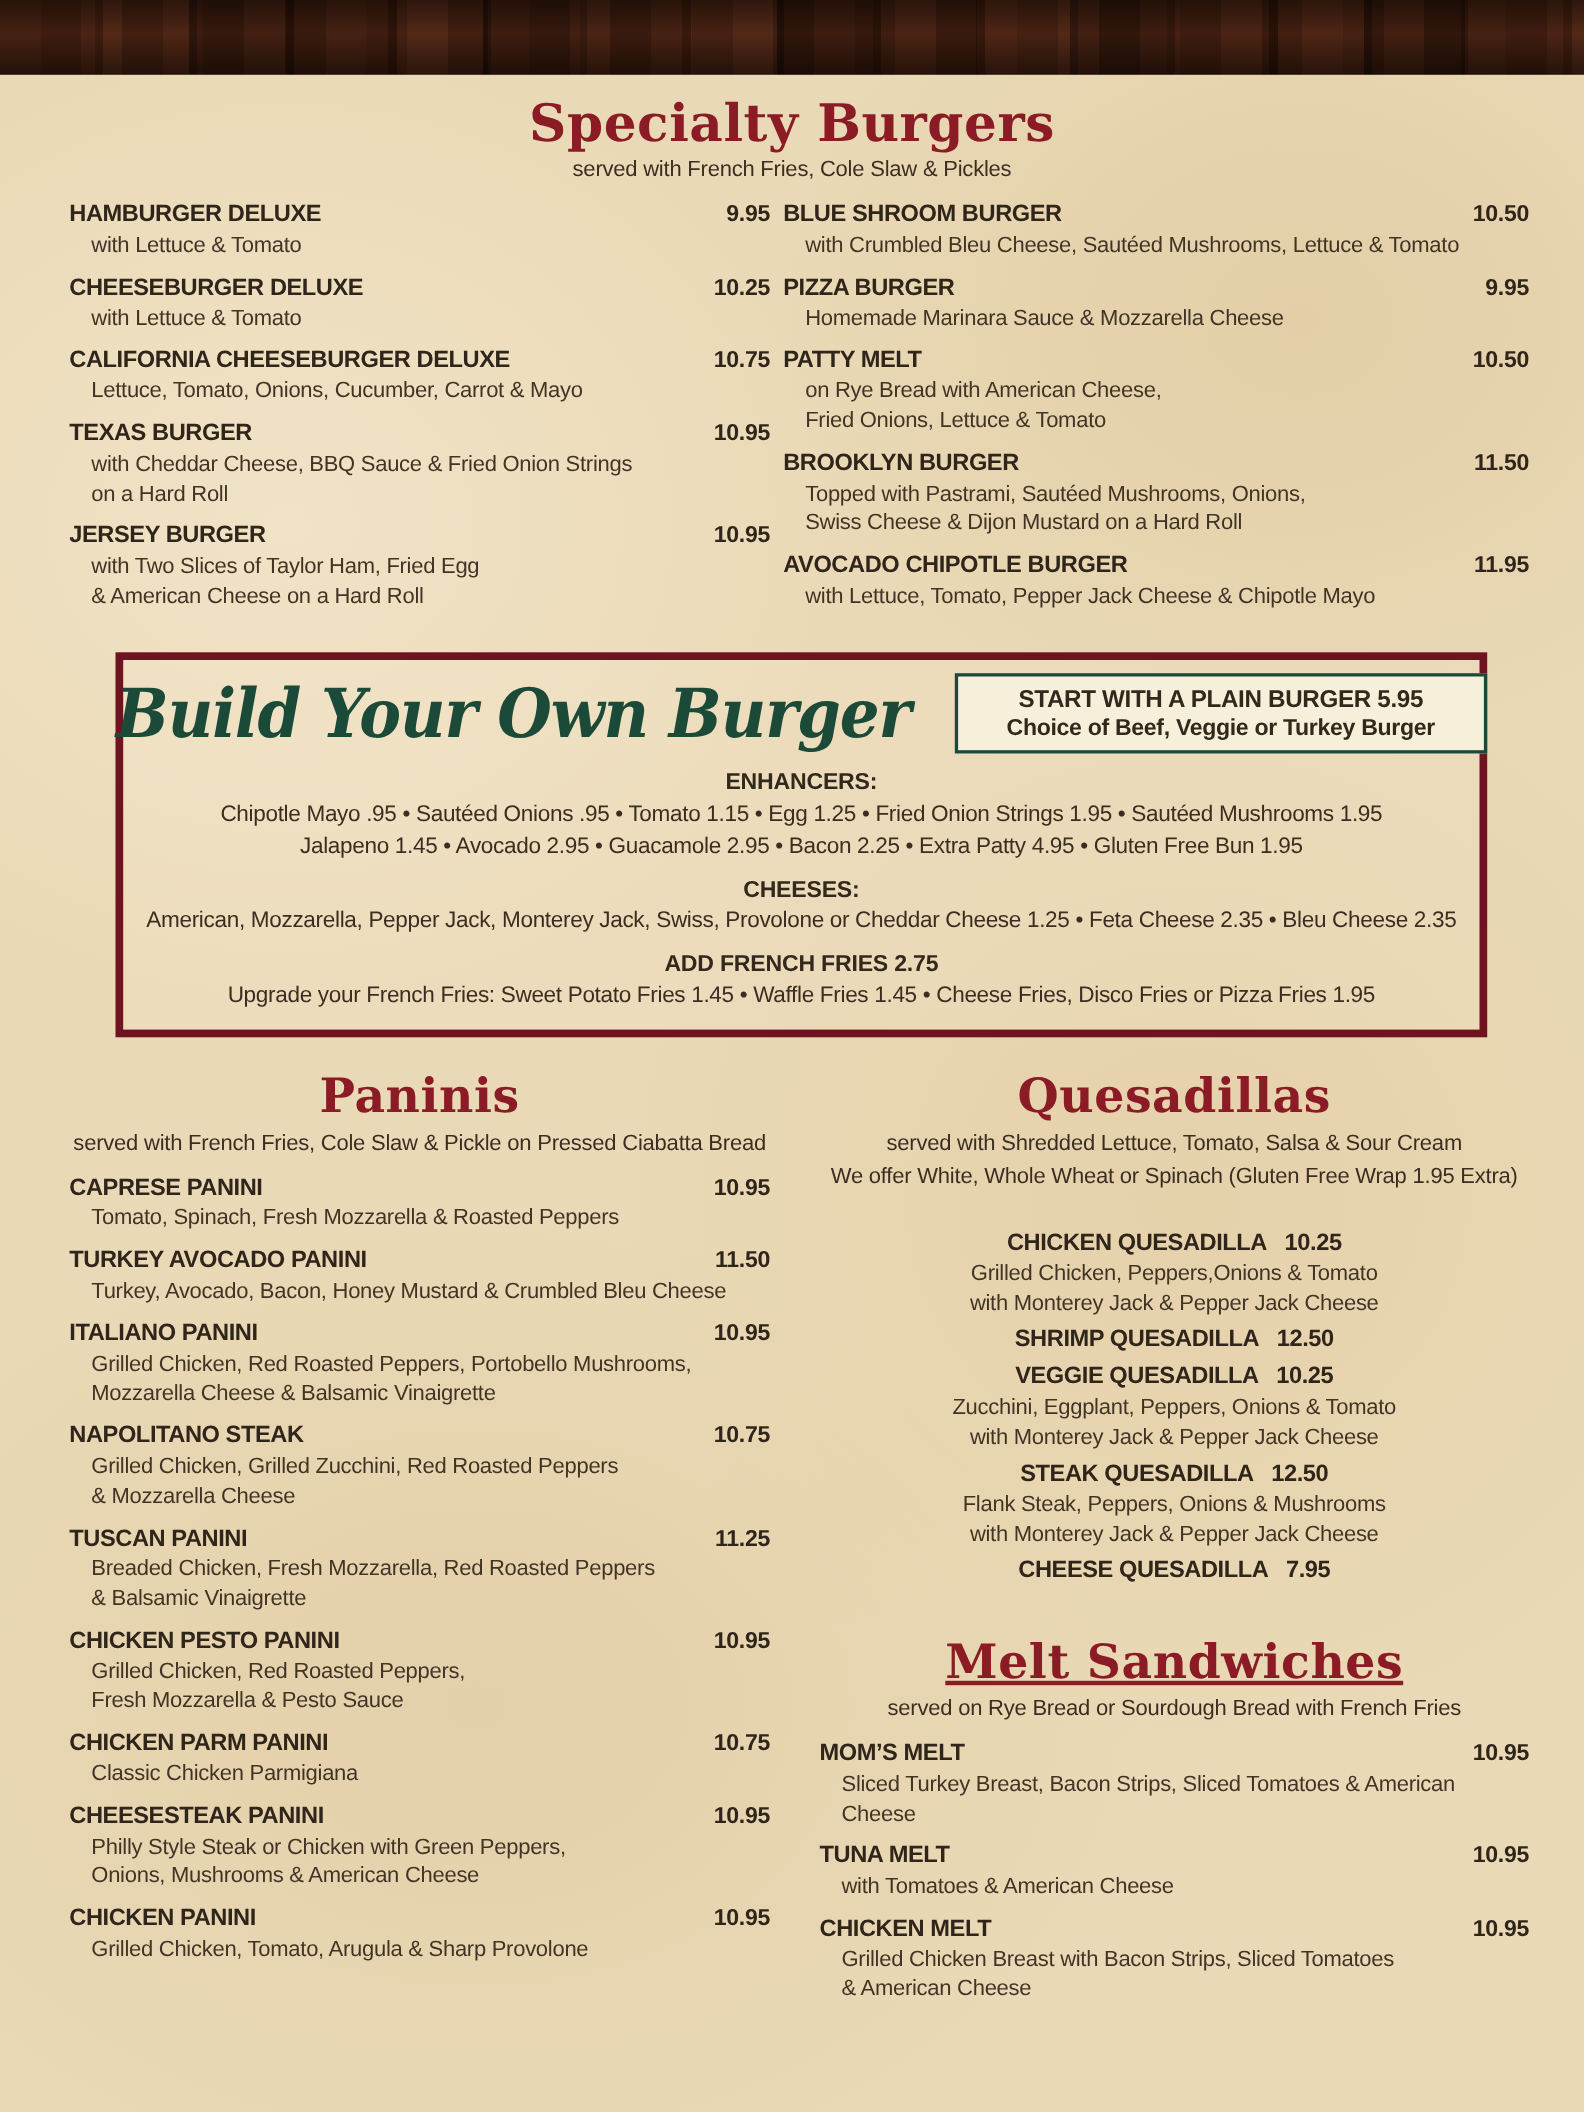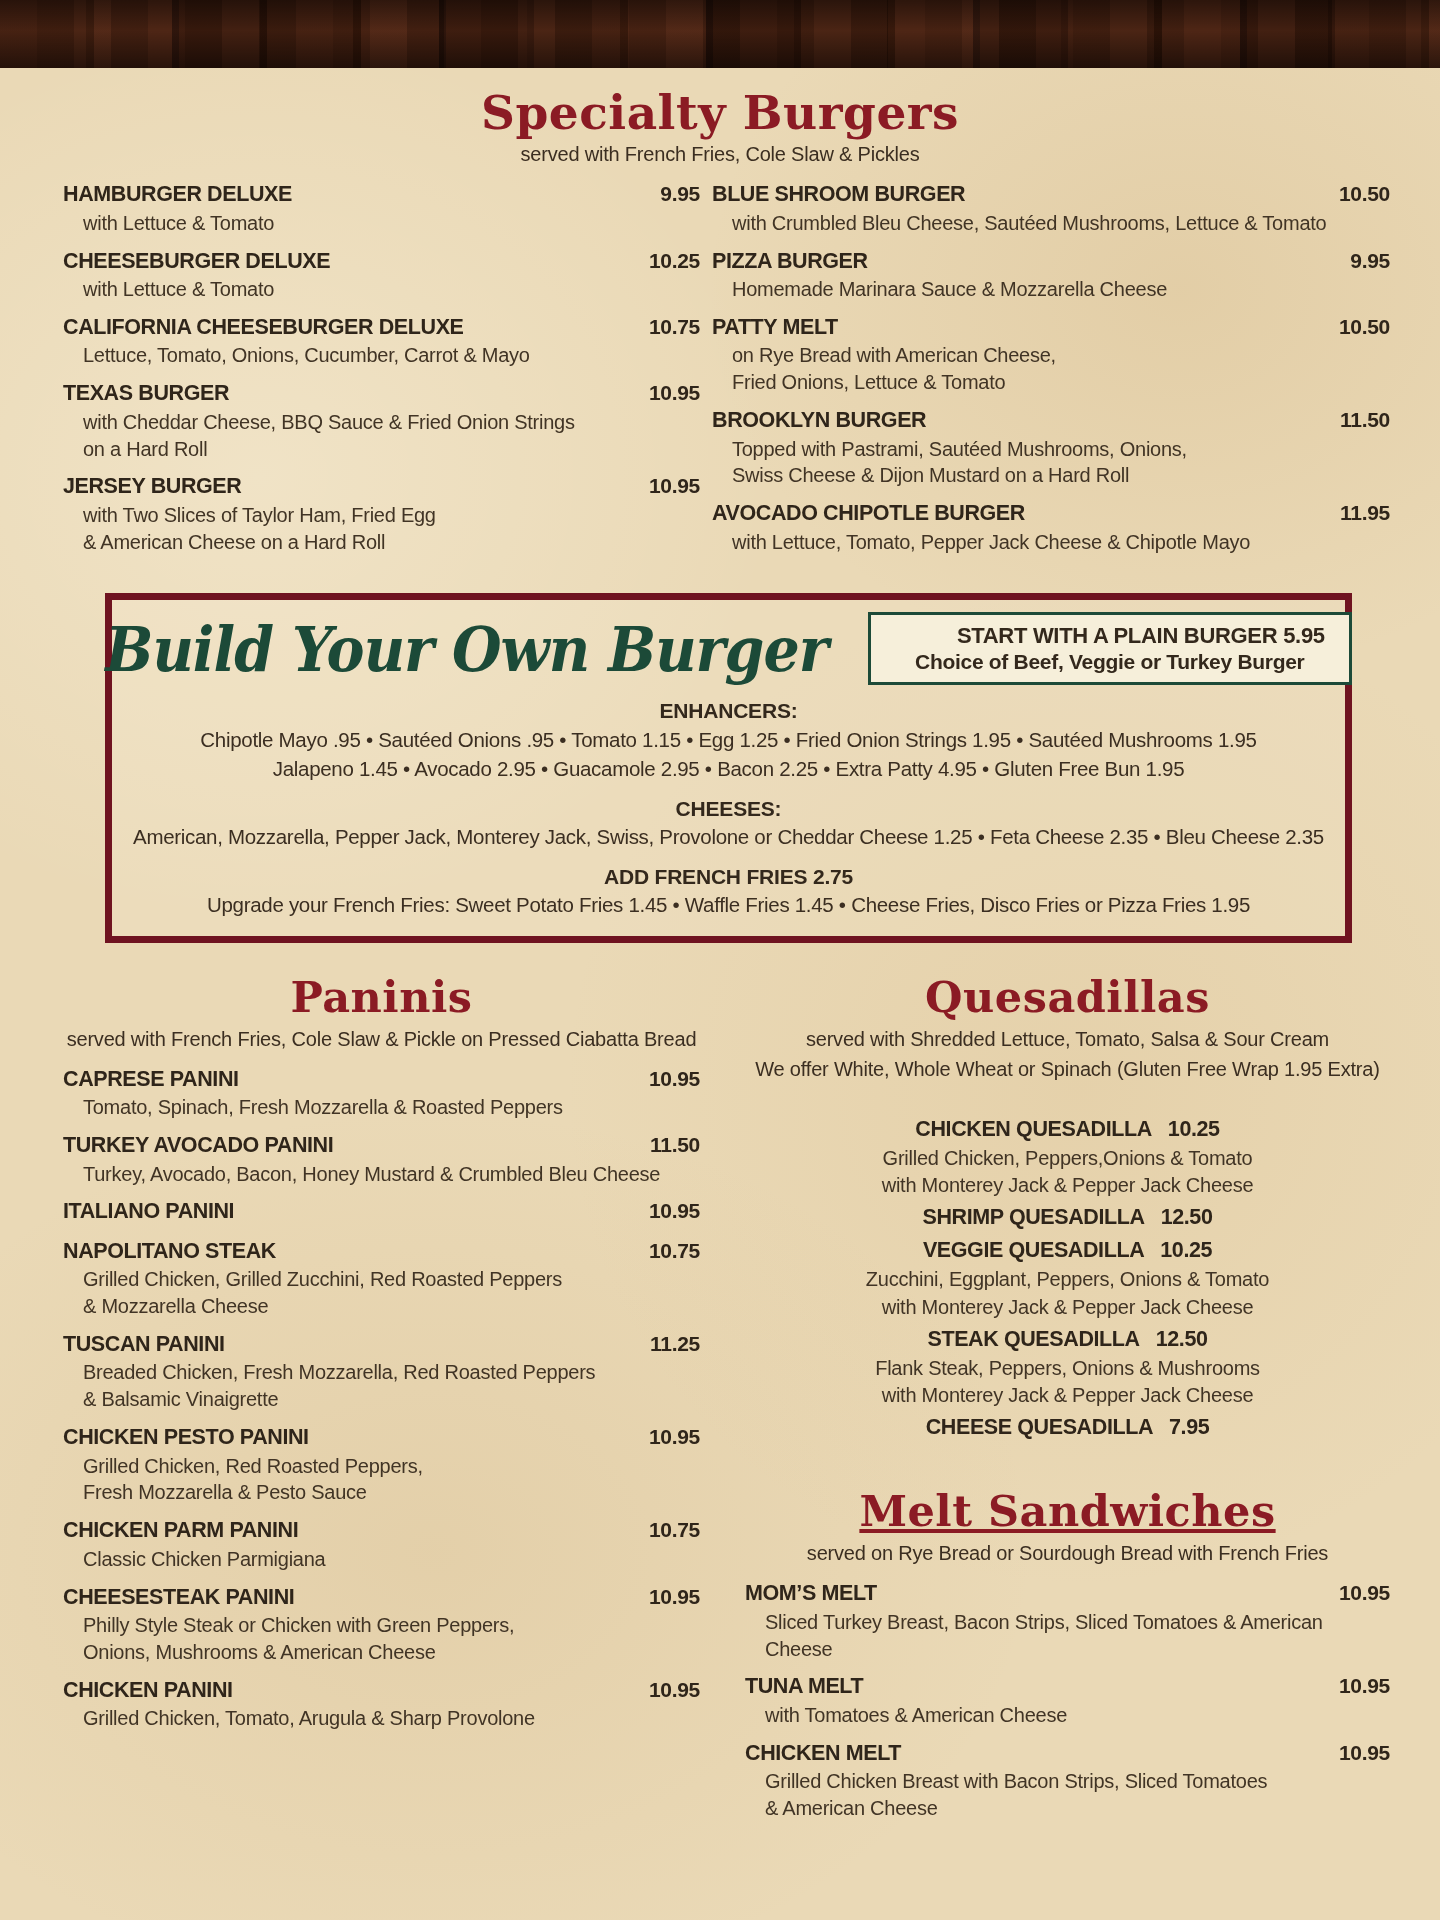--- a/index.html
+++ b/index.html
@@ -55,21 +55,21 @@
   .build-row{display:flex;align-items:center;justify-content:center;gap:40px;padding:4px 20px 0 20px;}
   .build-title{
     font-family:"DejaVu Serif","Liberation Serif",serif;font-style:italic;font-weight:700;
     font-size:57px;color:#1c4a38;letter-spacing:-1px;white-space:nowrap;flex:0 0 auto;
     transform:scaleY(1.08);
   }
   .start-box{
     border:3px solid #1c4a38;background:#f6efda;text-align:center;
     padding:7px 24px;min-width:430px;
   }
-  .start-l1{font-weight:700;font-size:22px;letter-spacing:-.3px;color:#33281c;line-height:1.25;text-align:right;}
+  .start-l1{font-weight:700;font-size:22px;letter-spacing:-.3px;color:#33281c;line-height:1.25;}
   .start-l2{font-weight:700;font-size:21px;letter-spacing:-.3px;color:#33281c;line-height:1.25;}
   .c-head{text-align:center;font-weight:700;font-size:21px;letter-spacing:-.2px;color:#33281c;margin-top:12px;line-height:1.3;}
   .c-line{text-align:center;font-size:20.5px;letter-spacing:-.3px;color:#3b2e21;line-height:1.42;}
   
   .lower{display:grid;grid-template-columns:637px 1fr;column-gap:45px;padding:0 50px 0 63px;margin-top:6px;}
   
   .qwrap{text-align:center;margin-top:32px;}
   .qitem{margin-bottom:2px;}
   .qrow{font-weight:700;font-size:21.5px;letter-spacing:-.4px;color:#2f251a;line-height:1.45;}
   .qprice{margin-left:16px;}
@@ -221,20 +221,22 @@
               <span class="mprice">11.50</span>
             </div>
             <div class="mdesc">Turkey, Avocado, Bacon, Honey Mustard &amp; Crumbled Bleu Cheese</div>
           </div>
 
           <div class="mitem">
             <div class="mrow">
               <span class="mname">ITALIANO PANINI</span>
               <span class="mprice">10.95</span>
             </div>
+            <div class="mdesc">Grilled Chicken, Red Roasted Peppers, Portobello Mushrooms,
+Mozzarella Cheese &amp; Balsamic Vinaigrette</div>
           </div>
 
           <div class="mitem">
             <div class="mrow">
               <span class="mname">NAPOLITANO STEAK</span>
               <span class="mprice">10.75</span>
             </div>
             <div class="mdesc">Grilled Chicken, Grilled Zucchini, Red Roasted Peppers
 &amp; Mozzarella Cheese</div>
           </div>

